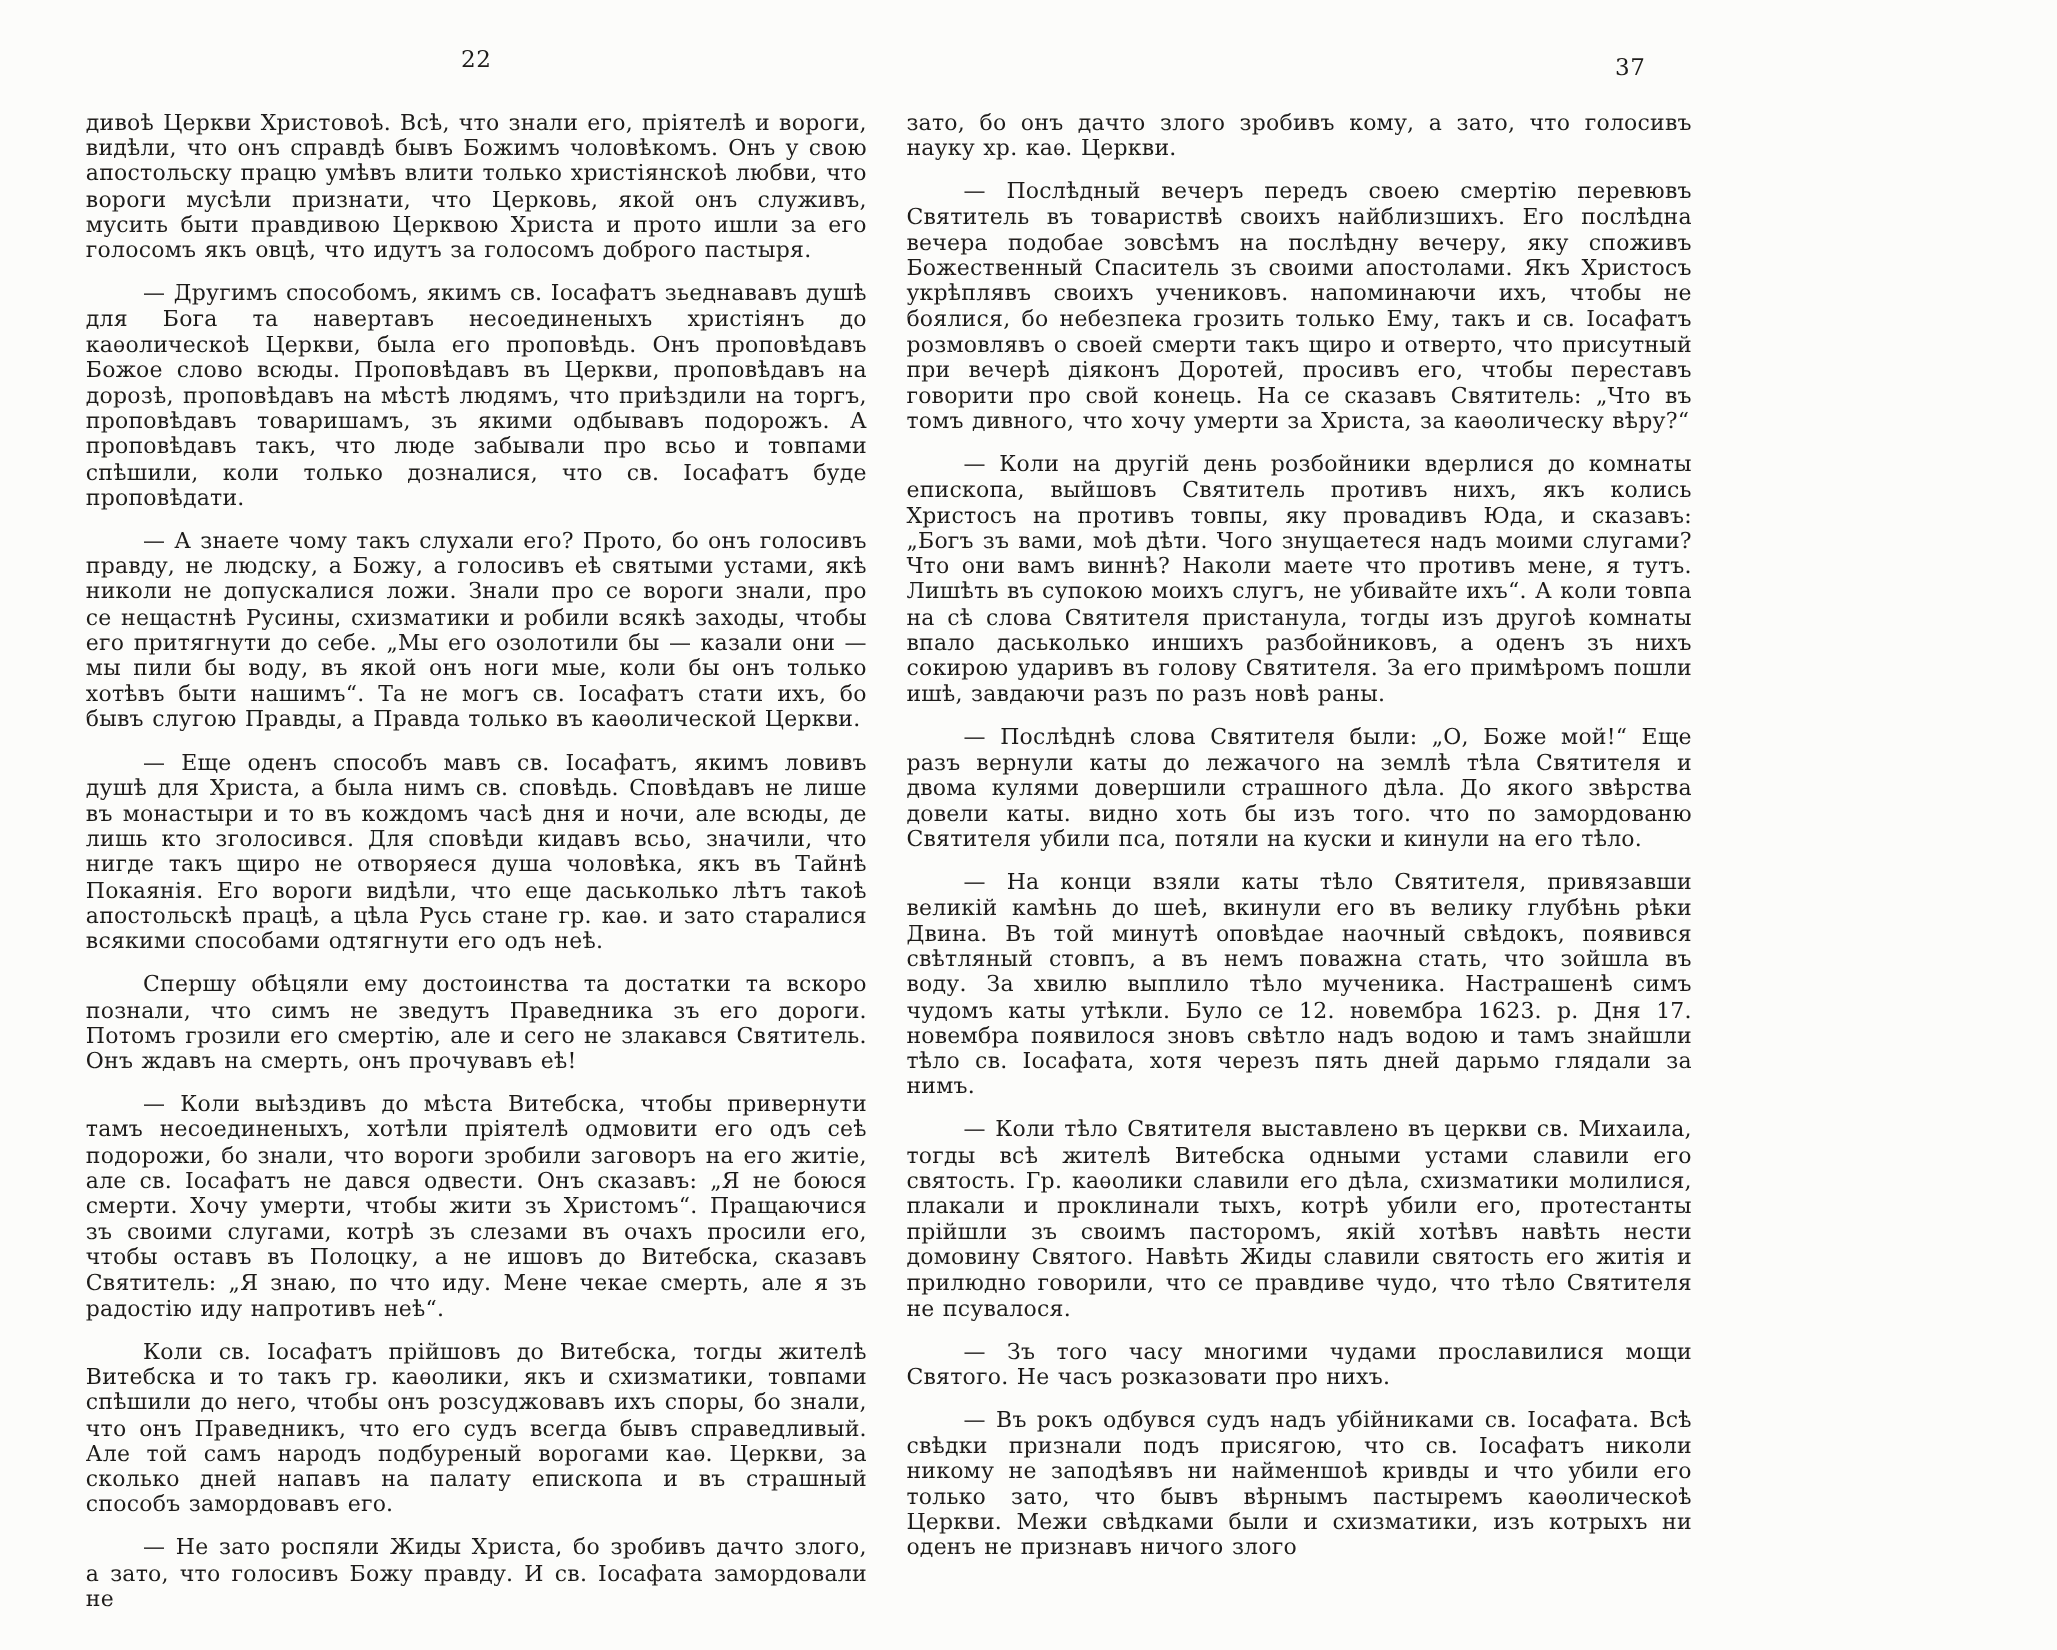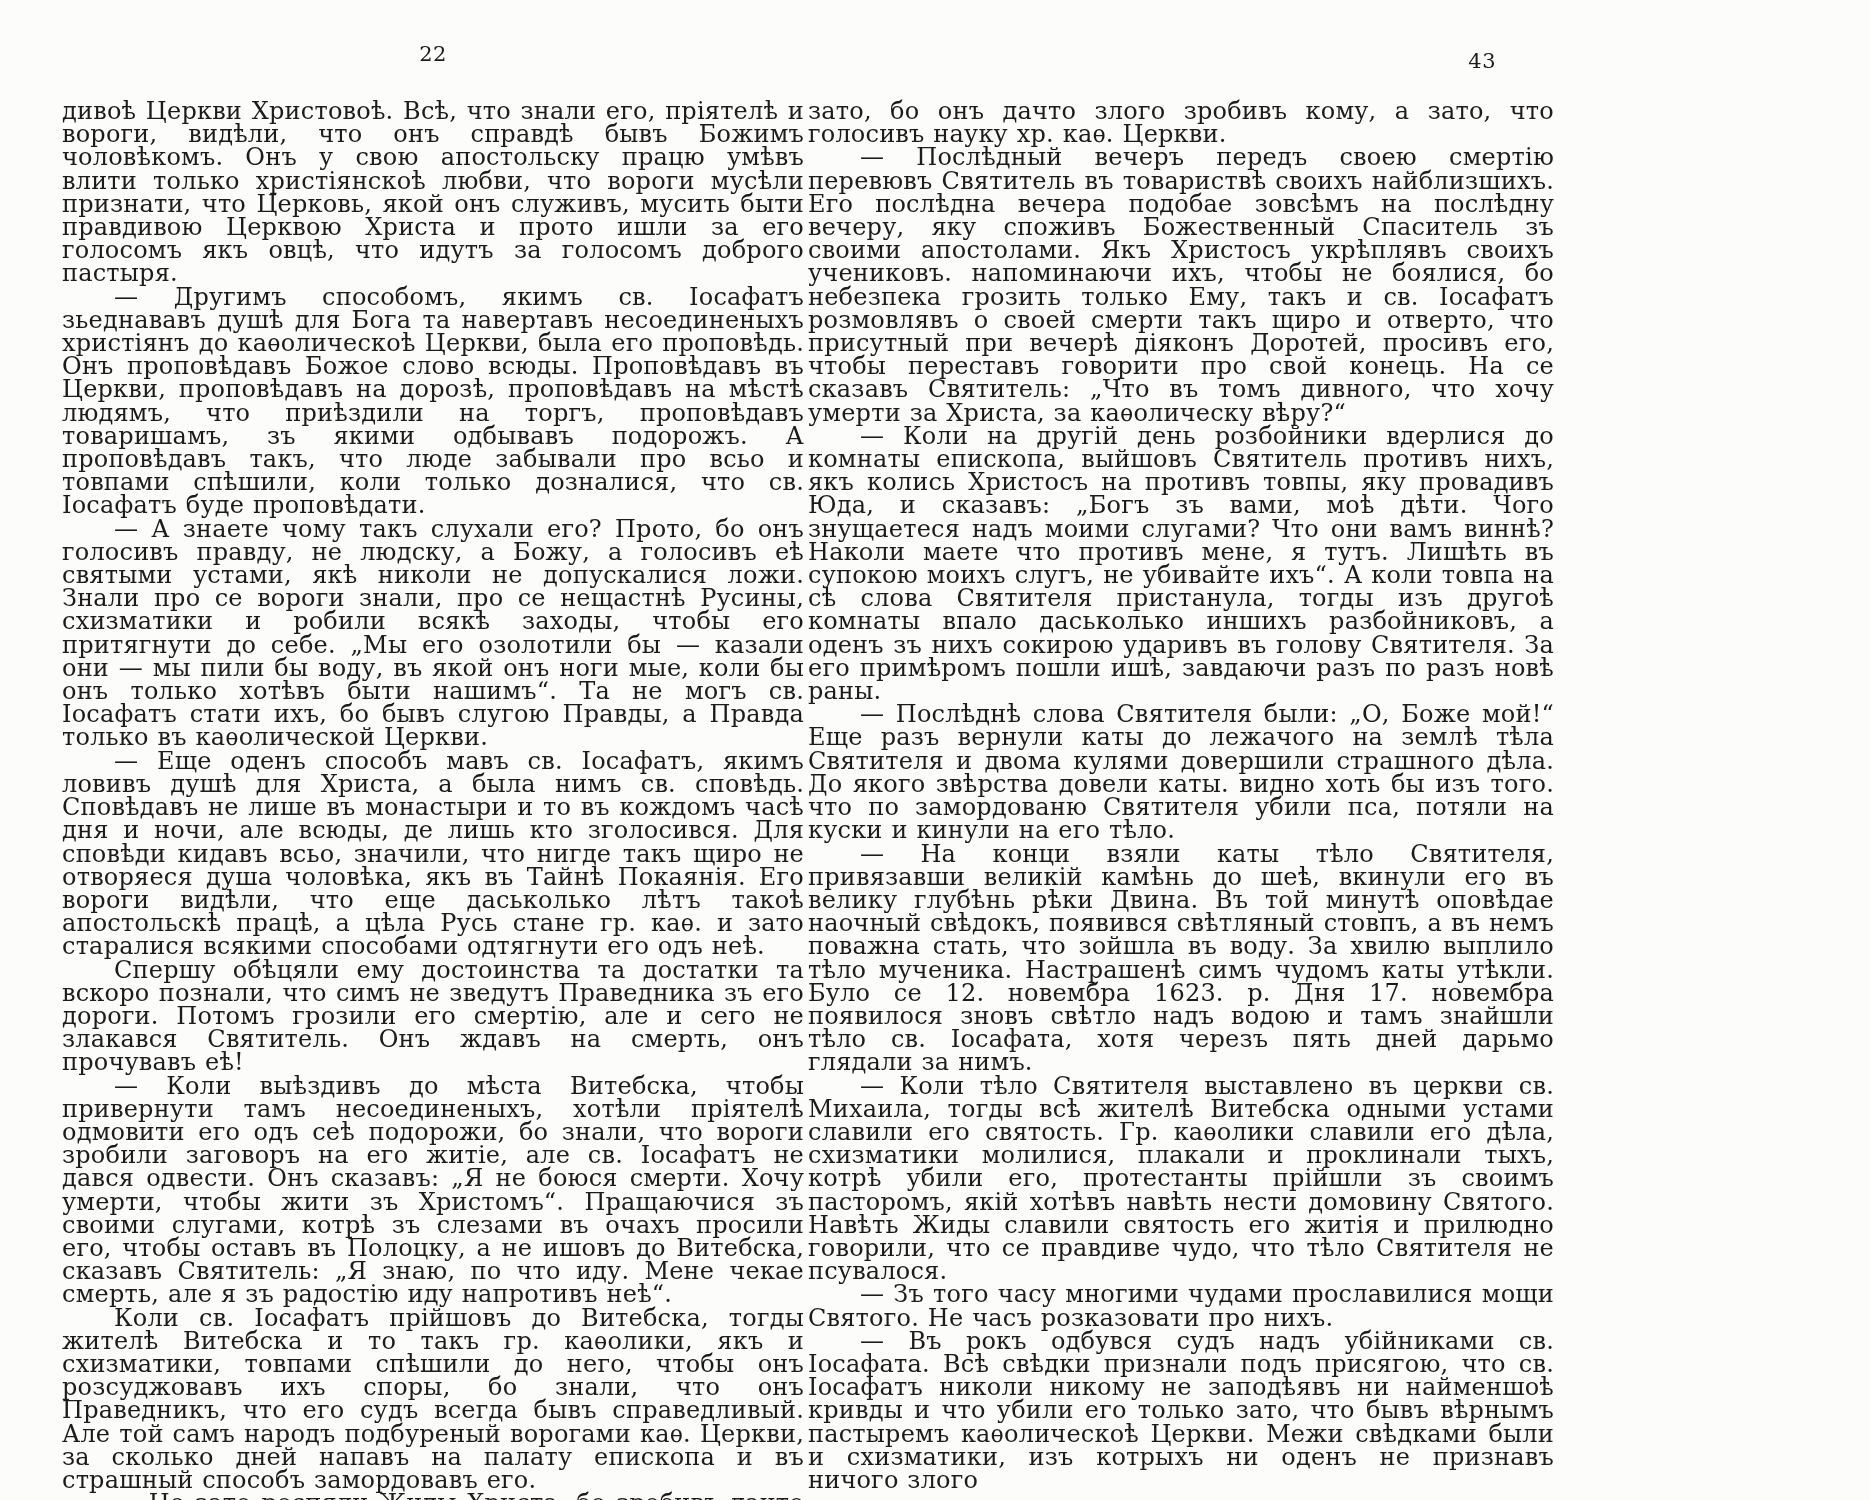--- a/index.html
+++ b/index.html
@@ -24,22 +24,22 @@
   .page-right { left: 808px; width: 746px; }
   .page-number {
     font-size: 21px;
     line-height: 24px;
     margin-bottom: 34px;
     letter-spacing: 0.5px;
   }
   .pn-left  { text-align: center; }
   .pn-right { text-align: right; padding-right: 58px; margin-top: 7px; margin-bottom: 27px; }
   .text-block p {
-    margin: 0;
-    font-size: 24px;
+    margin: 16px;
+    font-size: 20px;
     line-height: 23.2px;
     text-align: justify;
     text-indent: 52px;
     letter-spacing: 0.2px;
     word-spacing: 1px;
   }
   .text-block p.cont { text-indent: 0; }
 </style>
 </head>
 <body>
@@ -54,21 +54,21 @@
       <p>— А знаете чому такъ слухали его? Прото, бо онъ голосивъ правду, не людску, а Божу, а голосивъ еѣ святыми устами, якѣ николи не допускалися ложи. Знали про се вороги знали, про се нещастнѣ Русины, схизматики и робили всякѣ заходы, чтобы его притягнути до себе. „Мы его озолотили бы — казали они — мы пили бы воду, въ якой онъ ноги мые, коли бы онъ только хотѣвъ быти нашимъ“. Та не могъ св. Іосафатъ стати ихъ, бо бывъ слугою Правды, а Правда только въ каѳолической Церкви.</p>
       <p>— Еще оденъ способъ мавъ св. Іосафатъ, якимъ ловивъ душѣ для Христа, а была нимъ св. сповѣдь. Сповѣдавъ не лише въ монастыри и то въ кождомъ часѣ дня и ночи, але всюды, де лишь кто зголосився. Для сповѣди кидавъ всьо, значили, что нигде такъ щиро не отворяеся душа чоловѣка, якъ въ Тайнѣ Покаянія. Его вороги видѣли, что еще даськолько лѣтъ такоѣ апостольскѣ працѣ, а цѣла Русь стане гр. каѳ. и зато старалися всякими способами одтягнути его одъ неѣ.</p>
       <p>Спершу обѣцяли ему достоинства та достатки та вскоро познали, что симъ не зведутъ Праведника зъ его дороги. Потомъ грозили его смертію, але и сего не злакався Святитель. Онъ ждавъ на смерть, онъ прочувавъ еѣ!</p>
       <p>— Коли выѣздивъ до мѣста Витебска, чтобы привернути тамъ несоединеныхъ, хотѣли пріятелѣ одмовити его одъ сеѣ подорожи, бо знали, что вороги зробили заговоръ на его житіе, але св. Іосафатъ не дався одвести. Онъ сказавъ: „Я не боюся смерти. Хочу умерти, чтобы жити зъ Христомъ“. Пращаючися зъ своими слугами, котрѣ зъ слезами въ очахъ просили его, чтобы оставъ въ Полоцку, а не ишовъ до Витебска, сказавъ Святитель: „Я знаю, по что иду. Мене чекае смерть, але я зъ радостію иду напротивъ неѣ“.</p>
       <p>Коли св. Іосафатъ прійшовъ до Витебска, тогды жителѣ Витебска и то такъ гр. каѳолики, якъ и схизматики, товпами спѣшили до него, чтобы онъ розсуджовавъ ихъ споры, бо знали, что онъ Праведникъ, что его судъ всегда бывъ справедливый. Але той самъ народъ подбуреный ворогами каѳ. Церкви, за сколько дней напавъ на палату епископа и въ страшный способъ замордовавъ его.</p>
       <p>— Не зато роспяли Жиды Христа, бо зробивъ дачто злого, а зато, что голосивъ Божу правду. И св. Іосафата замордовали не</p>
     </div>
   </div>
 
   <div class="page page-right">
-    <div class="page-number pn-right">43</div>
+    <div class="page-number pn-right">37</div>
     <div class="text-block">
       <p class="cont">зато, бо онъ дачто злого зробивъ кому, а зато, что голосивъ науку хр. каѳ. Церкви.</p>
       <p>— Послѣдный вечеръ передъ своею смертію перевювъ Святитель въ товариствѣ своихъ найблизшихъ. Его послѣдна вечера подобае зовсѣмъ на послѣдну вечеру, яку споживъ Божественный Спаситель зъ своими апостолами. Якъ Христосъ укрѣплявъ своихъ учениковъ. напоминаючи ихъ, чтобы не боялися, бо небезпека грозить только Ему, такъ и св. Іосафатъ розмовлявъ о своей смерти такъ щиро и отверто, что присутный при вечерѣ діяконъ Доротей, просивъ его, чтобы переставъ говорити про свой конець. На се сказавъ Святитель: „Что въ томъ дивного, что хочу умерти за Христа, за каѳолическу вѣру?“</p>
       <p>— Коли на другій день розбойники вдерлися до комнаты епископа, выйшовъ Святитель противъ нихъ, якъ колись Христосъ на противъ товпы, яку провадивъ Юда, и сказавъ: „Богъ зъ вами, моѣ дѣти. Чого знущаетеся надъ моими слугами? Что они вамъ виннѣ? Наколи маете что противъ мене, я тутъ. Лишѣть въ супокою моихъ слугъ, не убивайте ихъ“. А коли товпа на сѣ слова Святителя пристанула, тогды изъ другоѣ комнаты впало даськолько иншихъ разбойниковъ, а оденъ зъ нихъ сокирою ударивъ въ голову Святителя. За его примѣромъ пошли ишѣ, завдаючи разъ по разъ новѣ раны.</p>
       <p>— Послѣднѣ слова Святителя были: „О, Боже мой!“ Еще разъ вернули каты до лежачого на землѣ тѣла Святителя и двома кулями довершили страшного дѣла. До якого звѣрства довели каты. видно хоть бы изъ того. что по замордованю Святителя убили пса, потяли на куски и кинули на его тѣло.</p>
       <p>— На конци взяли каты тѣло Святителя, привязавши великій камѣнь до шеѣ, вкинули его въ велику глубѣнь рѣки Двина. Въ той минутѣ оповѣдае наочный свѣдокъ, появився свѣтляный стовпъ, а въ немъ поважна стать, что зойшла въ воду. За хвилю выплило тѣло мученика. Настрашенѣ симъ чудомъ каты утѣкли. Було се 12. новембра 1623. р. Дня 17. новембра появилося зновъ свѣтло надъ водою и тамъ знайшли тѣло св. Іосафата, хотя черезъ пять дней дарьмо глядали за нимъ.</p>
       <p>— Коли тѣло Святителя выставлено въ церкви св. Михаила, тогды всѣ жителѣ Витебска одными устами славили его святость. Гр. каѳолики славили его дѣла, схизматики молилися, плакали и проклинали тыхъ, котрѣ убили его, протестанты прійшли зъ своимъ пасторомъ, якій хотѣвъ навѣть нести домовину Святого. Навѣть Жиды славили святость его житія и прилюдно говорили, что се правдиве чудо, что тѣло Святителя не псувалося.</p>
       <p>— Зъ того часу многими чудами прославилися мощи Святого. Не часъ розказовати про нихъ.</p>
       <p>— Въ рокъ одбувся судъ надъ убійниками св. Іосафата. Всѣ свѣдки признали подъ присягою, что св. Іосафатъ николи никому не заподѣявъ ни найменшоѣ кривды и что убили его только зато, что бывъ вѣрнымъ пастыремъ каѳолическоѣ Церкви. Межи свѣдками были и схизматики, изъ котрыхъ ни оденъ не признавъ ничого злого</p>
     </div>

